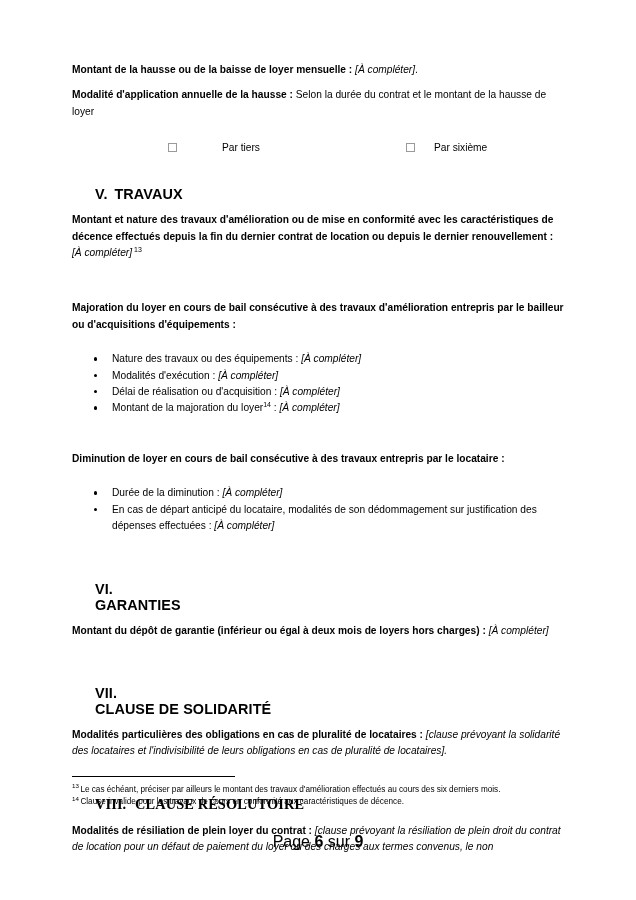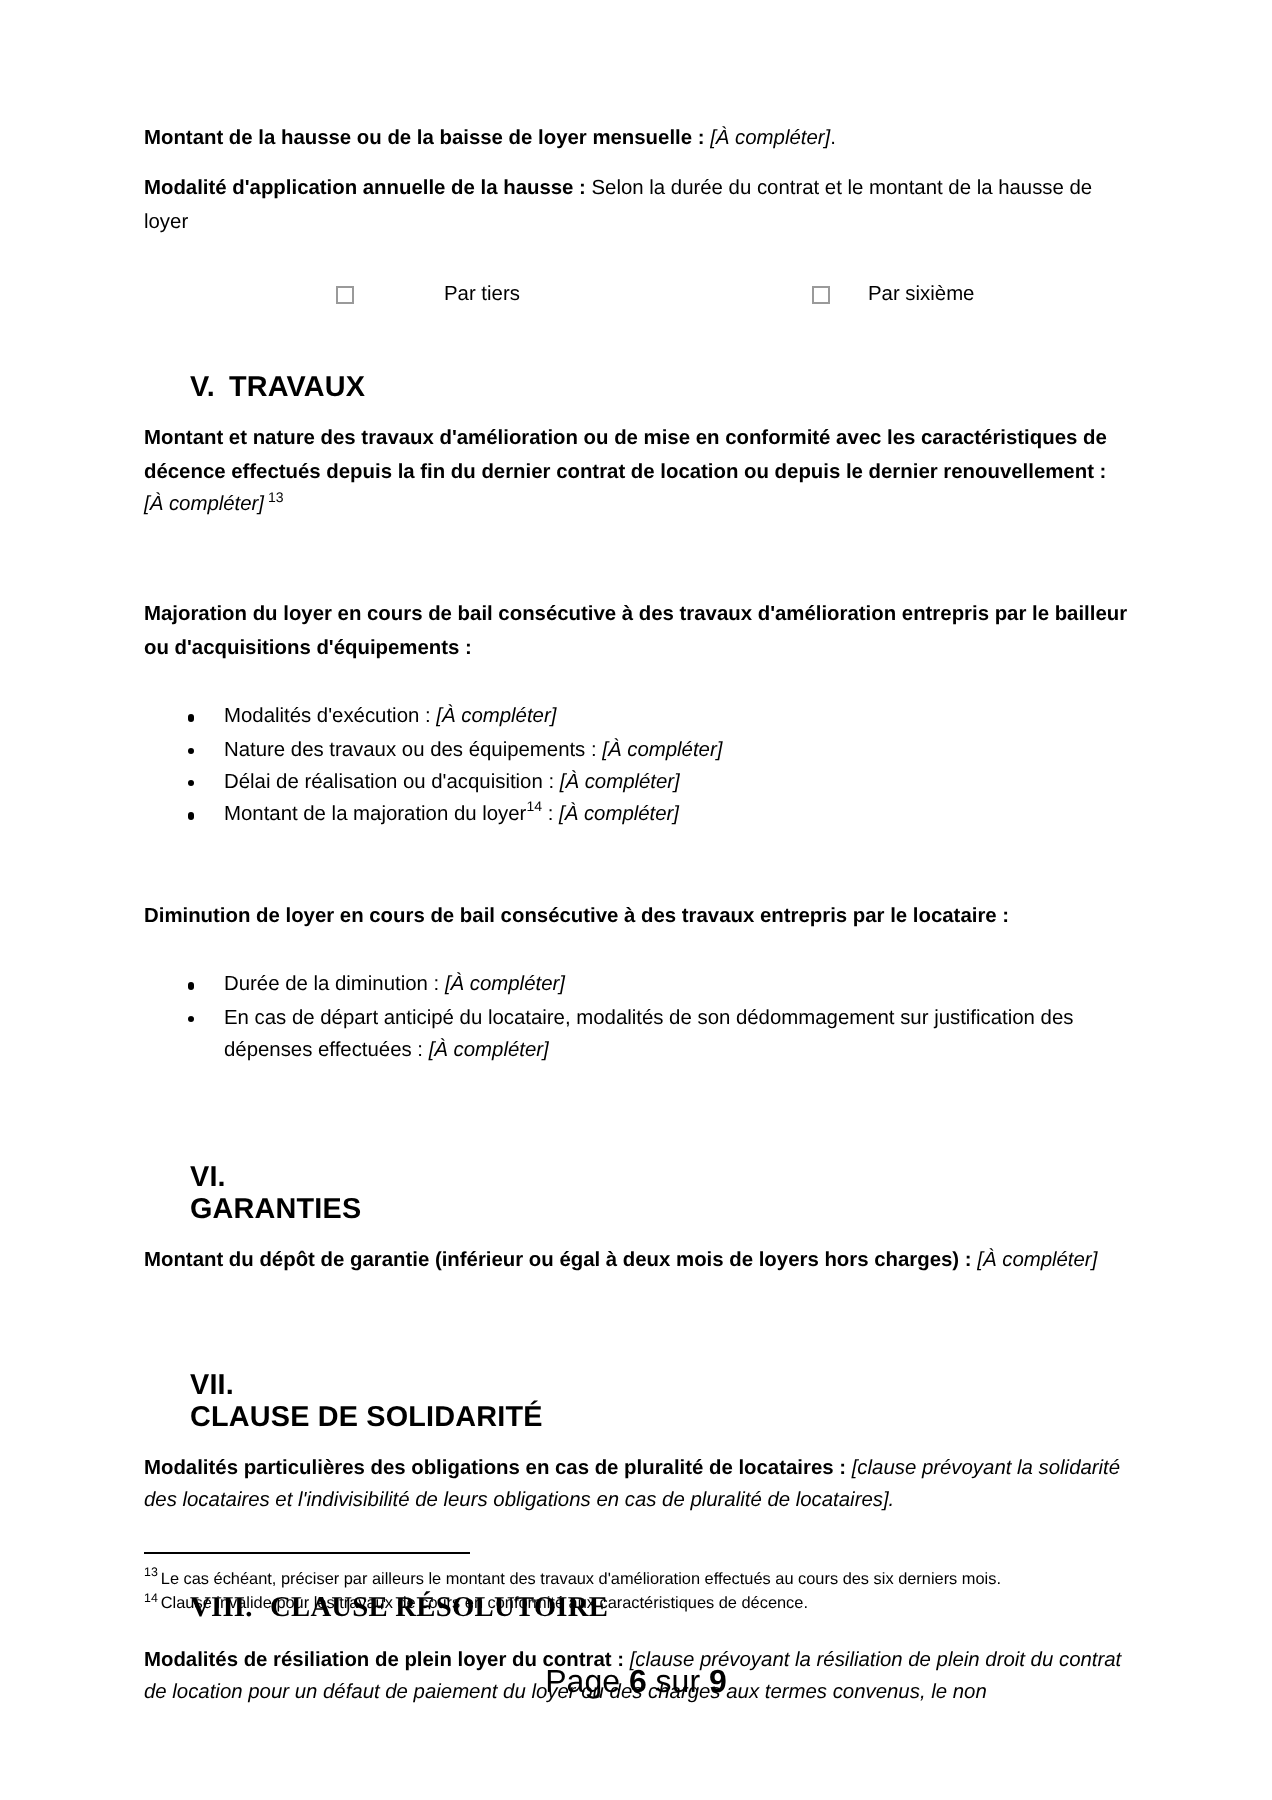--- a/index.html
+++ b/index.html
@@ -210,24 +210,24 @@
     <div class="sp-30"></div>
 
     <p class="para tight">
       <span class="lead">Majoration du loyer en cours de bail consécutive à des travaux d'amélioration entrepris par le bailleur ou d'acquisitions d'équipements :</span>
     </p>
 
     <div class="sp-18"></div>
 
     <ul class="bullets">
       <li>
+        <span class="dot"></span><span class="plain">Nature des travaux ou des équipements : </span><span class="fill">[À compléter]</span>
+      </li>
+      <li>
         <span class="dot"></span><span class="plain">Modalités d'exécution : </span><span class="fill">[À compléter]</span>
-      </li>
-      <li>
-        <span class="dot"></span><span class="plain">Nature des travaux ou des équipements : </span><span class="fill">[À compléter]</span>
       </li>
       <li>
         <span class="dot"></span><span class="plain">Délai de réalisation ou d'acquisition : </span><span class="fill">[À compléter]</span>
       </li>
       <li>
         <span class="dot"></span><span class="plain">Montant de la majoration du loyer</span><sup class="fn">14</sup><span class="plain"> : </span><span class="fill">[À compléter]</span>
       </li>
     </ul>
 
     <div class="sp-34"></div>

